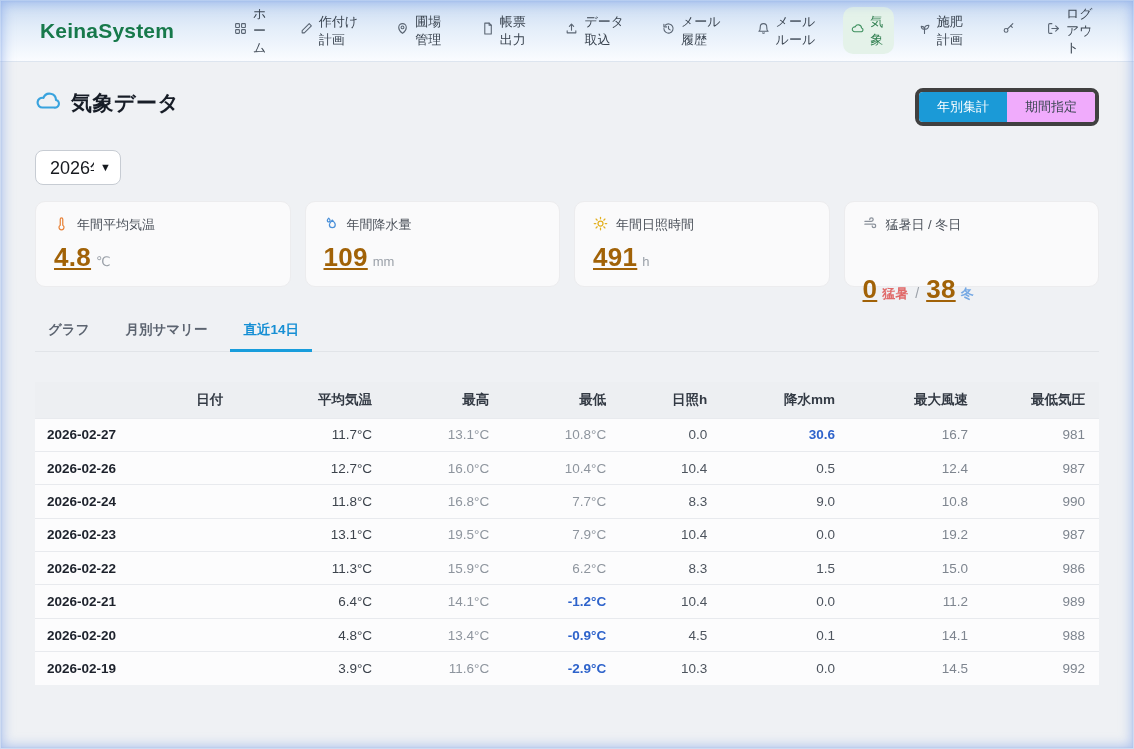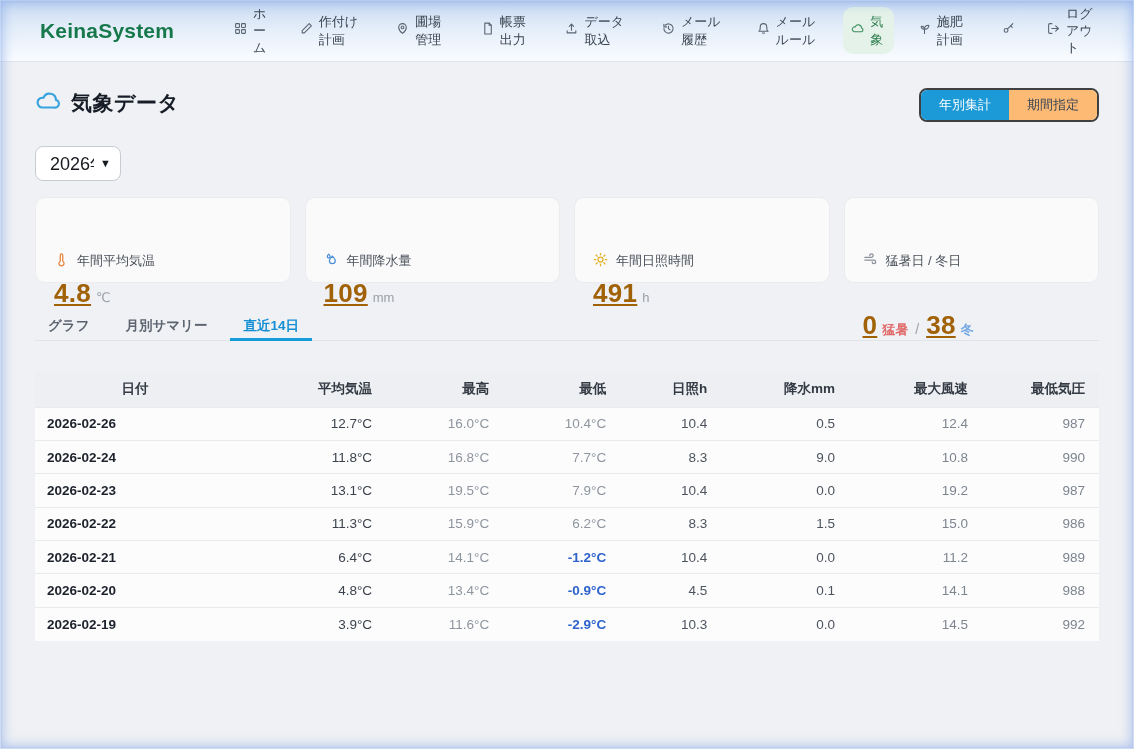--- a/index.html
+++ b/index.html
@@ -27,57 +27,57 @@
   .w4 .lbl{ width:44px; } .w5 .lbl{ width:30px; } .w6 .lbl{ width:16px; }
 
   
   .main { padding:26px 35px 0 35px; }
 
   .title-row { display:flex; justify-content:space-between; align-items:flex-start; }
   .page-title { display:flex; align-items:center; gap:10px; }
   .page-title svg { width:26px; height:26px; color:#39a3de; }
   .page-title h1 { font-size:21px; font-weight:700; color:#171d27; letter-spacing:.5px; }
 
-  .toggle-group { display:flex; border:2px solid #404040; border-radius:8px; overflow:hidden; background:#fff; }
+  .toggle-group { display:flex; border:4px solid #404040; border-radius:8px; overflow:hidden; background:#fff; }
   .toggle-btn { min-width:88px; height:30px; display:flex; align-items:center; justify-content:center;
-    font-size:13px; color:#3d4754; background:#fdba74; border:none; cursor:pointer; padding:0 14px; }
+    font-size:13px; color:#3d4754; background:#f0abfc; border:none; cursor:pointer; padding:0 14px; }
   .toggle-btn.active { background:#1b9ad7; color:#fff; }
 
   .select-wrap { position:relative; display:inline-block; margin-top:24px; }
   select.year { appearance:none; -webkit-appearance:none; width:86px; height:35px; padding:0 26px 0 14px;
     font-size:18px; color:#16191e; background:#fff; border:1px solid #c7ccd3; border-radius:8px; cursor:pointer;
     font-family:inherit; }
   .select-wrap .chev { position:absolute; right:10px; top:50%; transform:translateY(-58%); pointer-events:none;
     font-size:11px; color:#16191e; font-weight:700; }
 
   
   .cards { display:grid; grid-template-columns:repeat(4,1fr); gap:14px; margin-top:16px; }
   .card { background:#fafafb; border:1px solid #ececee; border-radius:10px; padding:14px 18px 16px 18px; height:86px; }
-  .card-head { display:flex; align-items:center; gap:8px; font-size:13px; color:#4b515a;margin-top:40px; }
+  .card-head { display:flex; align-items:center; gap:8px; font-size:13px; color:#4b515a; }
   .card-head svg { width:15px; height:15px; flex:none; }
   .icon-thermo { color:#e8833a; } .icon-drop { color:#4a90d9; } .icon-sun { color:#e3b021; } .icon-wind { color:#8a919b; }
   .card-value { margin-top:8px; display:flex; align-items:baseline; gap:5px; }
   .card-value .num { font-size:26px; font-weight:700; color:#a16207; letter-spacing:.3px;text-decoration:underline; }
   .card-value .unit { font-size:13px; color:#9aa0a8; }
   .card-value .unit-hot { font-size:13px; color:#e06a6a; font-weight:600;margin-top:43px; }
   .card-value .unit-cold { font-size:13px; color:#76a9e4; font-weight:600; }
   .card-value .sep { font-size:14px; color:#9aa0a8; margin:0 2px; }
 
   
   .tabs { display:flex; margin-top:24px; border-bottom:1px solid #e1e4e8; }
-  .tab { padding:10px 13px 3px 13px; margin-right:10px; font-size:13.5px; font-weight:600; color:#5c6470;
+  .tab { padding:10px 13px 10px 13px; margin-right:10px; font-size:13.5px; font-weight:600; color:#5c6470;
     cursor:pointer; border-bottom:3px solid transparent; margin-bottom:-1px; }
   .tab.active { color:#168fd4; border-bottom-color:#189ddc; }
 
   
   .table-wrap { margin-top:30px; }
   table { width:100%; border-collapse:collapse; font-size:13.5px; }
   thead th { background:#edeff2; color:#333a44; font-weight:700; height:36px; padding:0 14px;
     text-align:right; white-space:nowrap; }
-  thead th:first-child { text-align:center; padding-left:12px; }
+  thead th:first-child { text-align:right; padding-left:12px; }
   tbody td { background:#fcfcfd; height:33.4px; padding:0 14px; text-align:right; border-top:1px solid #e8eaee; }
   tbody td:first-child { text-align:left; padding-left:12px; }
   td.c0 { color:#1c212b; font-weight:700; }
   td.c1 { color:#3c434c; }
   td.c2, td.c3 { color:#8e959e; }
   td.c4, td.c5 { color:#4d545e; }
   td.c6, td.c7 { color:#7e858f; }
   td.blue { color:#2e63cb !important; font-weight:700; }
   col.col-date{width:19%} col.col-avg{width:14%} col.col-max{width:11%} col.col-min{width:11%}
   col.col-sun{width:9.5%} col.col-rain{width:12%} col.col-wind{width:12.5%} col.col-press{width:11%}
@@ -298,20 +298,30 @@
               <th>最高</th>
               <th>最低</th>
               <th>日照h</th>
               <th>降水mm</th>
               <th>最大風速</th>
               <th>最低気圧</th>
             </tr>
         </thead>
         <tbody>
             <tr>
+              <td class="c0">2026-02-27</td>
+              <td class="c1">11.7°C</td>
+              <td class="c2">13.1°C</td>
+              <td class="c3">10.8°C</td>
+              <td class="c4">0.0</td>
+              <td class="c5 blue">30.6</td>
+              <td class="c6">16.7</td>
+              <td class="c7">981</td>
+            </tr>
+            <tr>
               <td class="c0">2026-02-26</td>
               <td class="c1">12.7°C</td>
               <td class="c2">16.0°C</td>
               <td class="c3">10.4°C</td>
               <td class="c4">10.4</td>
               <td class="c5">0.5</td>
               <td class="c6">12.4</td>
               <td class="c7">987</td>
             </tr>
             <tr>

